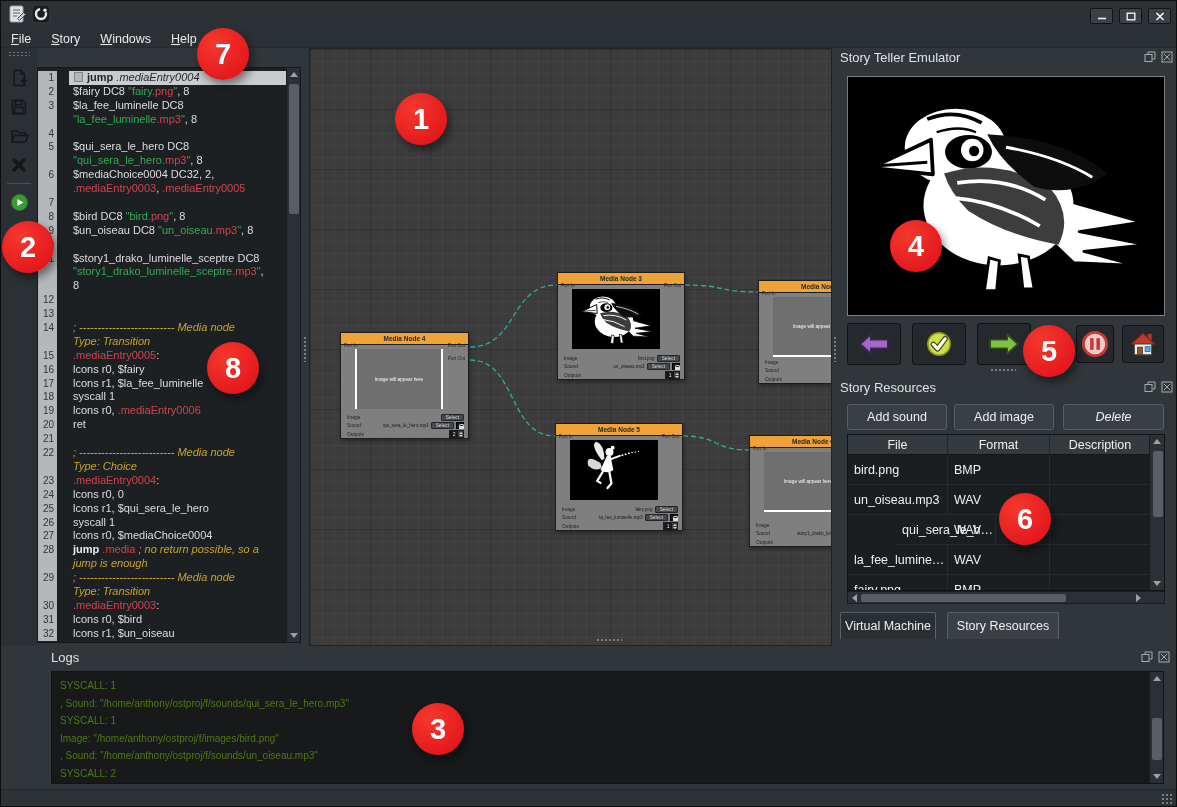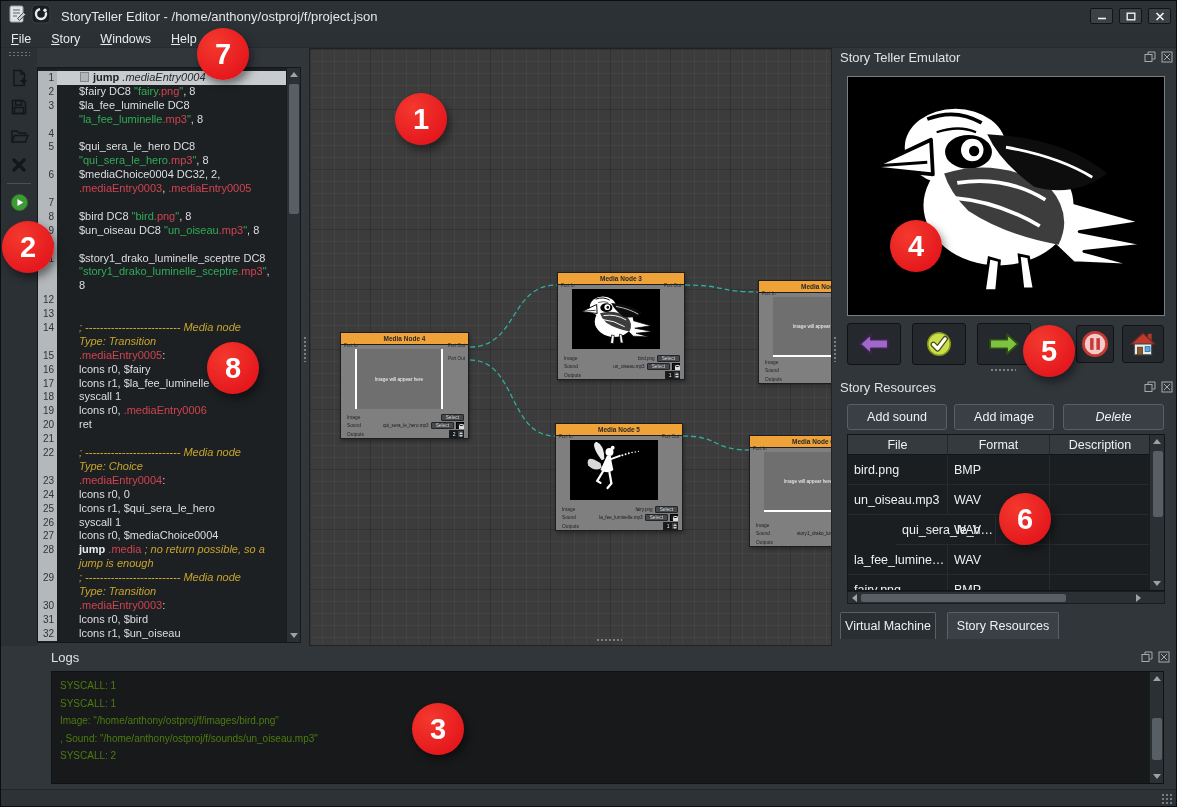--- a/index.html
+++ b/index.html
@@ -34,21 +34,21 @@
   .phead{position:absolute;height:19px;font-size:13px;color:#dfe2e4;display:flex;align-items:center;}
   .picons{position:absolute;right:3px;top:2px;display:flex;gap:4px;}
   .pic{width:13px;height:13px;display:flex;align-items:center;justify-content:center;}
 
   
   .script-head{left:40px;top:0;width:260px;}
   .editor{position:absolute;left:36px;top:19px;width:264px;height:576px;background:#1d2023;
           border:1px solid #15181a;overflow:hidden;}
   .crow{display:flex;height:13.9px;line-height:13.9px;font-size:11px;white-space:pre;}
   .lnum{flex:0 0 19px;background:#b4b8bb;color:#2f3438;text-align:right;padding-right:3px;font-size:10px;}
-  .ccode{flex:1;padding-left:22px;overflow:hidden;}
+  .ccode{flex:1;padding-left:4px;overflow:hidden;margin-left:12px;}
   .crow.hl .ccode{background:#c9cccf;}
   .sw{color:#dcdfe1}.sb{color:#e8ebed;font-weight:bold}.sg{color:#2fac55}
   .sr{color:#d0434e;}.sy{color:#c7a42c;font-style:italic}
   .sd{color:#26292c;font-style:italic}
   .crow.hl .sb{color:#1d2022}
   .mk{display:inline-block;width:9px;height:10px;background:#b2b6b9;border:1px solid #82878b;
       margin:0 4px 0 1px;vertical-align:-1px;}
   .vscroll{position:absolute;right:0;top:0;bottom:0;width:14px;background:#2b3034;border-left:1px solid #1a1d20;}
   .sarr{position:absolute;left:0;width:14px;height:13px;display:flex;align-items:center;justify-content:center;}
   .tri-up{width:0;height:0;border-left:4px solid transparent;border-right:4px solid transparent;border-bottom:5px solid #9da2a6;}
@@ -207,21 +207,20 @@
           </svg>
       </span>
       <span>
         <svg width="20" height="20" viewBox="0 0 20 20">
             <rect x="1" y="1" width="18" height="18" rx="4" fill="#1b1e21" stroke="#3a3f44"></rect>
             <circle cx="10" cy="10" r="5" fill="none" stroke="#e8ebed" stroke-width="2.4" stroke-dasharray="22 7"></circle>
             <circle cx="14" cy="6.2" r="1.7" fill="#e8ebed"></circle>
           </svg>
       </span>
     </div>
-    <span class="wtitle">StoryTeller Editor - /home/anthony/ostproj/f/project.json</span>
     <div class="winbtns">
       <span class="wbtn">
           <svg width="10" height="8" viewBox="0 0 10 8">
             <path d="M1 6.5 H9" stroke="#eff0f1" stroke-width="1.6"></path>
           </svg>
         </span>
       <span class="wbtn">
           <svg width="10" height="9" viewBox="0 0 10 9">
             <rect x="1.2" y="1.2" width="7.6" height="6.6" fill="none" stroke="#eff0f1" stroke-width="1.4"></rect>
           </svg>
@@ -619,20 +618,21 @@
       <span class="pic">
           <svg width="12" height="12" viewBox="0 0 12 12">
             <rect x="1" y="1" width="10" height="10" fill="none" stroke="#a7abae"></rect>
             <path d="M3 3 L9 9 M9 3 L3 9" stroke="#a7abae"></path>
           </svg>
         </span>
     </div>
     <div id="logbox">
       <div id="loglines">
           <div class="logline">SYSCALL: 1</div>
+          <div class="logline">, Sound: "/home/anthony/ostproj/f/sounds/qui_sera_le_hero.mp3"</div>
           <div class="logline">SYSCALL: 1</div>
           <div class="logline">Image: "/home/anthony/ostproj/f/images/bird.png"</div>
           <div class="logline">, Sound: "/home/anthony/ostproj/f/sounds/un_oiseau.mp3"</div>
           <div class="logline">SYSCALL: 2</div>
         </div>
       <div id="logvscroll">
         <div class="sarr" style="top:0;">
             <i class="tri-up"></i>
           </div>
         <div class="thumb" style="top:46px;height:42px;"></div>

